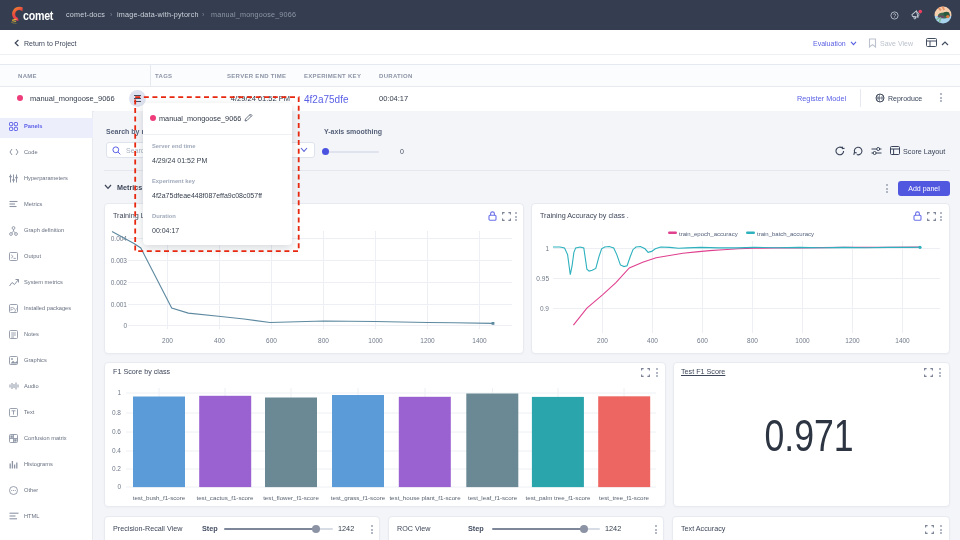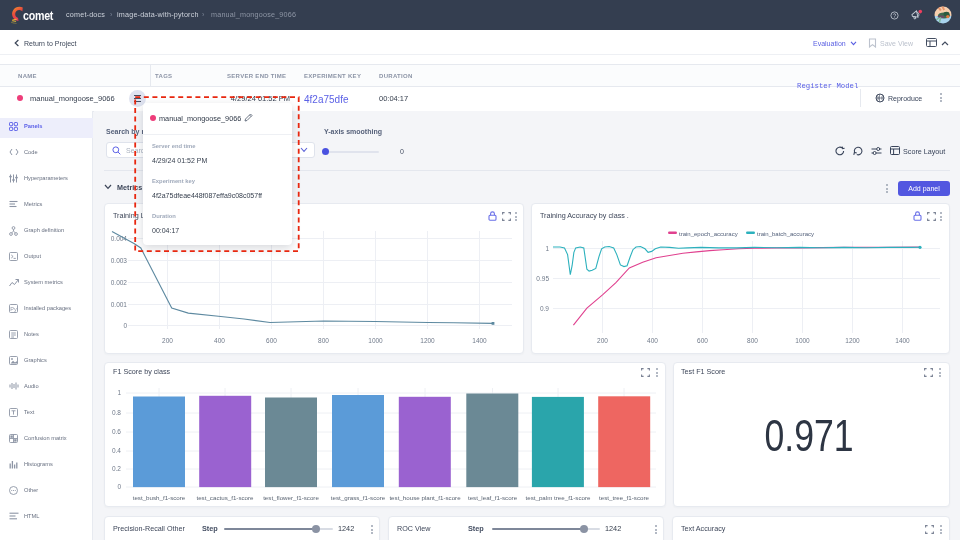--- a/index.html
+++ b/index.html
@@ -136,21 +136,21 @@
 
     <div class="abs" style="left:17px; top:40px; width:6px; height:6px; border-radius:50%; background:#ee3d7a;"></div>
     <div class="abs nowrap" style="left:30px; top:40px; font-size:7.5px; color:#333c4b;">manual_mongoose_9066</div>
     <div class="abs" style="left:129px; top:35px; width:17px; height:17px; border-radius:50%; background:#dfe3f0;"></div>
     <div class="abs" style="left:134px; top:40px; width:7px; height:1px; background:#454f63;"></div>
     <div class="abs" style="left:134px; top:43px; width:7px; height:1px; background:#454f63;"></div>
     <div class="abs" style="left:134px; top:46px; width:7px; height:1px; background:#454f63;"></div>
     <div class="abs nowrap" style="left:290px; top:40px; font-size:7.5px; color:#333c4b; transform:translateX(-100%);">4/29/24 01:52 PM</div>
     <div class="abs nowrap" style="left:304px; top:40px; font-size:10px; color:#5b61e6;">4f2a75dfe</div>
     <div class="abs nowrap" style="left:379px; top:40px; font-size:7.5px; color:#333c4b;">00:04:17</div>
-    <div class="abs nowrap" style="left:797px; top:28px; font-size:7.3px; color:#5b61e6;font-family:Liberation Mono, monospace;">Register Model</div>
+    <div class="abs nowrap" style="left:797px; top:40px; font-size:7.3px; color:#5b61e6;">Register Model</div>
     <div class="abs" style="left:860px; top:34px; width:0; height:18px; border-left:1px solid #e6e9ef;"></div>
     <svg class="abs" style="left:875px; top:38px;" width="10" height="10" viewBox="0 0 10 10">
       <circle cx="5" cy="5" r="4" fill="none" stroke="#454f63" stroke-width="1"></circle>
       <path d="M2.2,2.2 C3.4,3.4 3.4,6.6 2.4,7.8 M5,1 C4,2.6 4,7.4 5,9 M7.8,2.2 C6.6,3.4 6.6,6.6 7.6,7.8 M1,5 h8" fill="none" stroke="#454f63" stroke-width="0.7"></path>
     </svg>
     <div class="abs nowrap" style="left:888px; top:40px; font-size:7px; color:#39445a;">Reproduce</div>
     <div class="dots3" style="left:940px; top:38px;">
         <i></i>
         <i></i>
         <i></i>
@@ -530,38 +530,38 @@
       <text x="187" y="137.5">test_flower_f1-score</text>
       <text x="254" y="137.5">test_grass_f1-score</text>
       <text x="321" y="137.5">test_house plant_f1-score</text>
       <text x="388.5" y="137.5">test_leaf_f1-score</text>
       <text x="454" y="137.5">test_palm tree_f1-score</text>
       <text x="520" y="137.5">test_tree_f1-score</text>
     </g>
   </svg>
 
   <div class="panel" style="left:673px; top:362px; width:277px; height:145px;"></div>
-  <div class="ptitle" style="left:681px; top:368px;">Test F1 Score</div>
+  <div class="ptitle" style="left:681px; top:368px;text-decoration:underline;">Test F1 Score</div>
   <svg class="abs" style="left:924px; top:368px;" width="9" height="9" viewBox="0 0 9 9">
     <g fill="none" stroke="#7a8294" stroke-width="1.1">
         <path d="M0.6,2.6 v-2 h2"></path>
         <path d="M6.4,0.6 h2 v2"></path>
         <path d="M8.4,6.4 v2 h-2"></path>
         <path d="M2.6,8.4 h-2 v-2"></path>
       </g>
   </svg>
   <div class="dots3" style="left:939px; top:368px;">
       <i></i>
       <i></i>
       <i></i>
     </div>
   <div class="abs nowrap" style="left:809px; top:414px; font-size:44px; color:#2d3543; transform:translateX(-50%) scaleX(.81);">0.971</div>
 
   <div class="panel" style="left:104px; top:516px; width:276px; height:40px;"></div>
-  <div class="ptitle" style="left:113px; top:525px;">Precision-Recall Other</div>
+  <div class="ptitle" style="left:113px; top:525px;">Precision-Recall View</div>
   <div class="abs nowrap" style="left:202px; top:525px; font-size:7.3px; font-weight:bold; color:#454f63;">Step</div>
   <div class="abs" style="left:224px; top:528px; width:92px; height:2px; background:#7e8799; border-radius:1px;"></div>
   <div class="abs" style="left:318px; top:528px; width:15px; height:2px; background:#d8dce4; border-radius:1px;"></div>
   <div class="abs" style="left:312px; top:525px; width:8px; height:8px; border-radius:50%; background:#8b93a4;"></div>
   <div class="abs nowrap" style="left:338px; top:525px; font-size:7.3px; color:#333c4b;">1242</div>
   <div class="dots3" style="left:371px; top:525px;">
       <i></i>
       <i></i>
       <i></i>
     </div>

